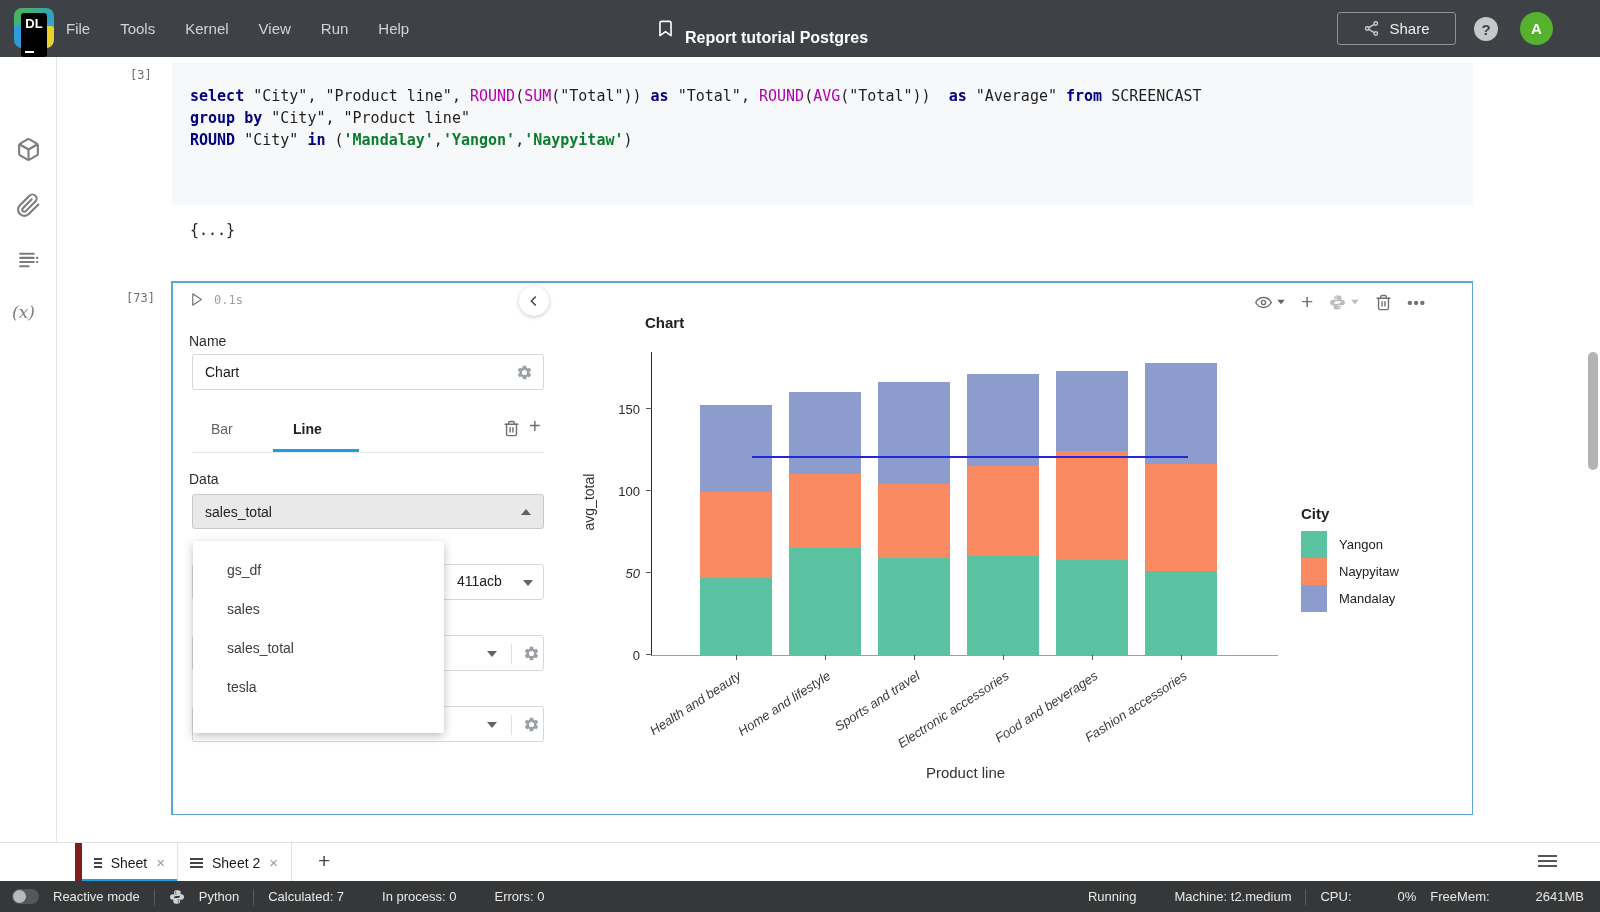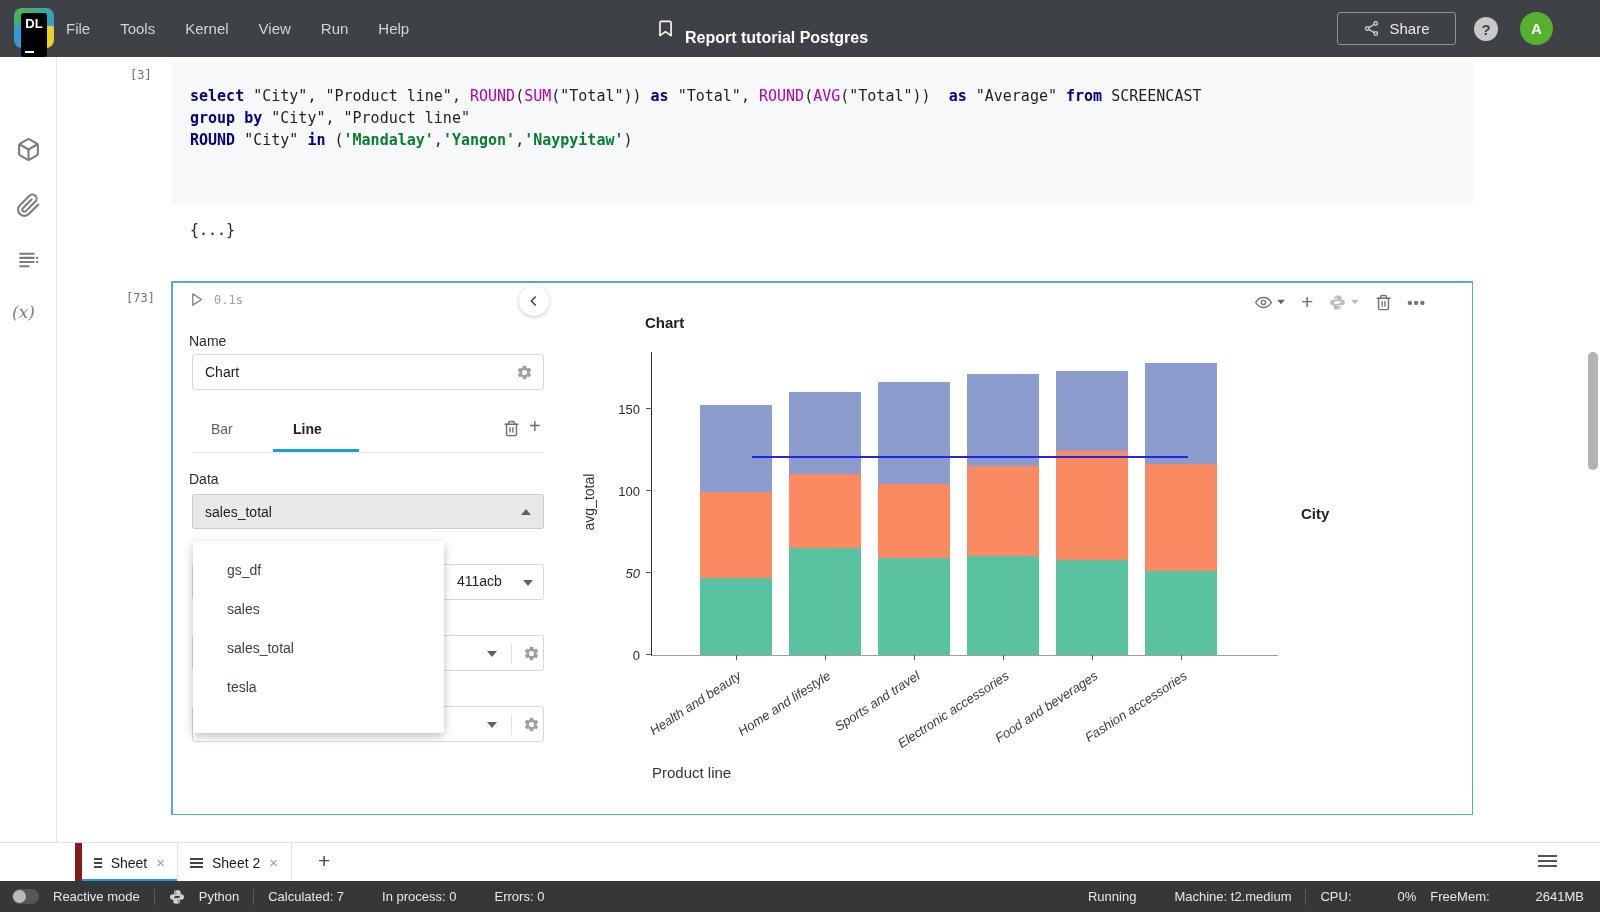--- a/index.html
+++ b/index.html
@@ -97,21 +97,21 @@
   #plot { position:absolute; left:478px; top:69px; width:627px; height:304px; border-left:1px solid #2b2b2b; border-bottom:1px solid #9e9e9e; }
   .bar-seg { position:absolute; }
   .ytick-label { position:absolute; left:-56px; width:44px; text-align:right; font-size:13px; color:#2b2b2b; }
   .ytick-mark { position:absolute; left:-6px; width:6px; height:1px; background:#555; }
   .xtick-mark { position:absolute; top:100%; width:1px; height:5px; background:#555; }
   .overlay-line { position:absolute; height:2px; z-index:5; }
   .xlab-anchor { position:absolute; width:0; height:0; }
   .xlab { position:absolute; top:0; right:0; white-space:nowrap; transform-origin:100% 0; transform:rotate(-33deg);
           font-size:13px; font-style:italic; color:#3a3a3a; }
   .ylabel { position:absolute; left:-143px; top:142px; width:160px; text-align:center; transform:rotate(-90deg); font-size:14px; color:#333; }
-  .xtitle { position:absolute; left:0; width:627px; top:412px; text-align:left; font-size:15px; color:#333; }
+  .xtitle { position:absolute; left:0; width:627px; top:412px; text-align:center; font-size:15px; color:#333; }
   .legend { position:absolute; left:1128px; top:222px; }
   .legend-title { font-size:15px; font-weight:bold; color:#202124; margin-bottom:9px; }
   .legend-row { display:flex; align-items:center; height:27px; }
   .legend-swatch { width:26px; height:27px; }
   .legend-label { margin-left:12px; font-size:13px; color:#222; }
 
   
   .scroll-thumb { position:absolute; left:1588px; top:352px; width:10px; height:118px; background:#b3b3b3; border-radius:5px; }
 
   
@@ -385,20 +385,34 @@
         <div class="bar-seg" style="left: 493px; width: 72px; bottom: 83.8054px; height: 106.811px; background: rgb(250, 138, 97);"></div>
         <div class="bar-seg" style="left: 493px; width: 72px; bottom: 190.616px; height: 101.881px; background: rgb(140, 157, 205);"></div>
         <div class="xtick-mark" style="left: 529px;"></div>
         <div class="xlab-anchor" style="left: 529px; top: 316px;">
           <div class="xlab">Fashion accessories</div>
         </div>
         <div class="overlay-line" style="bottom: 197.189px; left: 100px; width: 436px; background: rgb(37, 37, 221);"></div>
       </div>
     <div class="legend">
       <div class="legend-title">City</div>
+      <div id="legend-rows">
+          <div class="legend-row">
+            <span class="legend-swatch" style="background: rgb(91, 194, 161);"></span>
+            <span class="legend-label">Yangon</span>
+          </div>
+          <div class="legend-row">
+            <span class="legend-swatch" style="background: rgb(250, 138, 97);"></span>
+            <span class="legend-label">Naypyitaw</span>
+          </div>
+          <div class="legend-row">
+            <span class="legend-swatch" style="background: rgb(140, 157, 205);"></span>
+            <span class="legend-label">Mandalay</span>
+          </div>
+        </div>
     </div>
   </div>
 
   <div class="scroll-thumb"></div>
 
   <div class="sheetbar">
     <div class="sheet-tab first" style="left:75px; width:103px">
       <span class="tab-ham">
           <i></i>
           <i></i>

